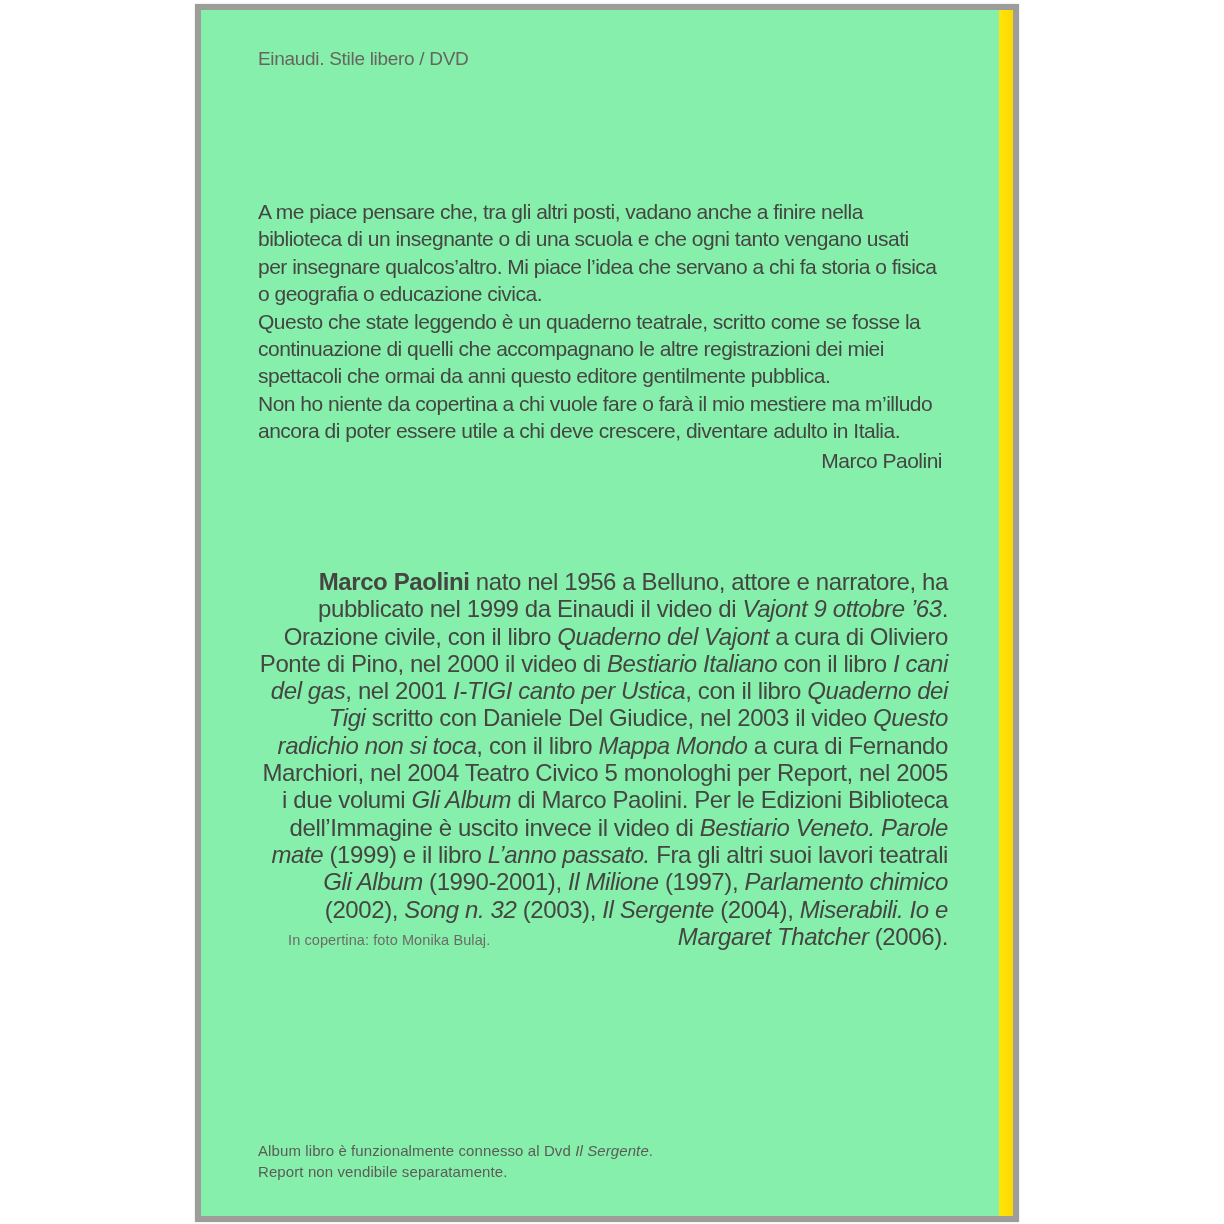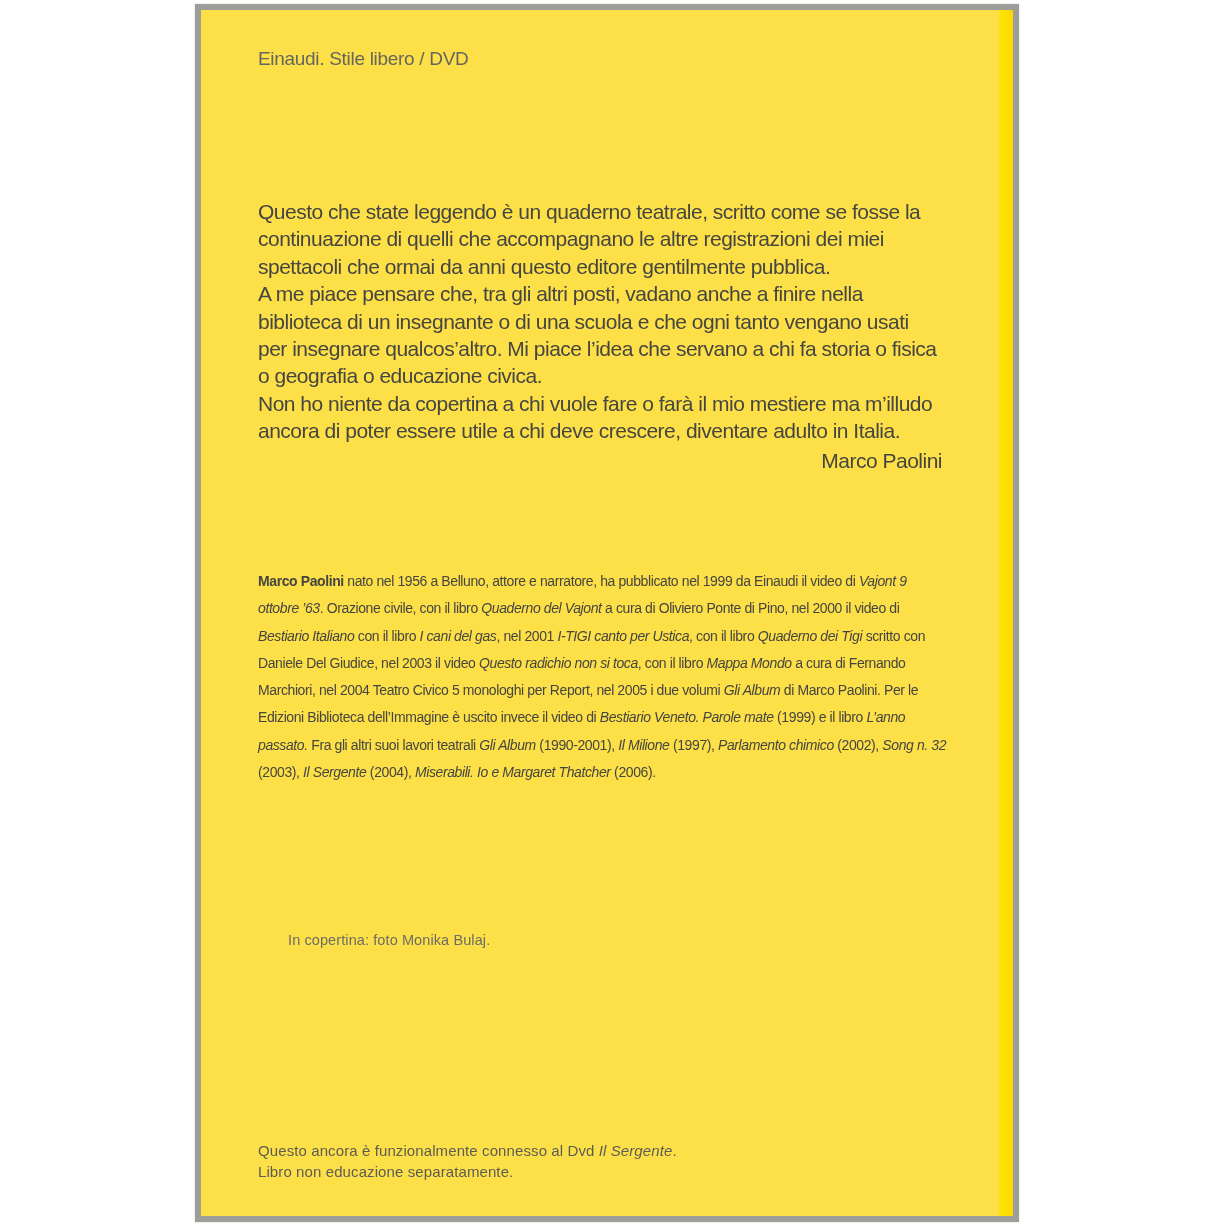--- a/index.html
+++ b/index.html
@@ -17,21 +17,21 @@
     background: #ffffff;
     overflow: hidden;
   }
   .cover {
     position: absolute;
     left: 195px;
     top: 4px;
     width: 824px;
     height: 1218px;
     box-sizing: border-box;
-    background: #fde047;
+    background: #86efac;
     border: 6px solid #9d9d99;
     box-shadow: 0 0 2px rgba(0,0,0,0.15);
   }
   .stripe {
     position: absolute;
     top: 0;
     right: 0;
     width: 14px;
     height: 100%;
     background: linear-gradient(to right, #ffe40a, #fcd800);
@@ -57,25 +57,25 @@
   .intro p { margin: 0; }
   .signature {
     text-align: right;
     margin-top: 2px;
   }
   .bio {
     position: absolute;
     left: 57px;
     top: 558px;
     width: 690px;
-    font-size: 14px;
+    font-size: 24px;
     line-height: 27.3px;
     letter-spacing: -0.4px;
     color: #454542;
-    text-align: left;
+    text-align: right;
   }
   .bio b { font-weight: bold; letter-spacing: -0.4px; }
   .seg-italic { font-style: italic; }
   .credit {
     position: absolute;
     left: 57px;
     top: 922px;
     font-size: 14.5px;
     letter-spacing: 0.1px;
     color: #6c6c66;
@@ -95,28 +95,28 @@
 </head>
 <body>
 
 <div class="stage">
   <div class="cover">
     <div class="stripe"></div>
 
     <div class="imprint">Einaudi. Stile libero / DVD</div>
 
     <div class="intro">
+      <p>A me piace pensare che, tra gli altri posti, vadano anche a finire nella biblioteca di un insegnante o di una scuola e che ogni tanto vengano usati per insegnare qualcos’altro. Mi piace l’idea che servano a chi fa storia o fisica o geografia o educazione civica.</p>
       <p>Questo che state leggendo è un quaderno teatrale, scritto come se fosse la continuazione di quelli che accompagnano le altre registrazioni dei miei spettacoli che ormai da anni questo editore gentilmente pubblica.</p>
-      <p>A me piace pensare che, tra gli altri posti, vadano anche a finire nella biblioteca di un insegnante o di una scuola e che ogni tanto vengano usati per insegnare qualcos’altro. Mi piace l’idea che servano a chi fa storia o fisica o geografia o educazione civica.</p>
       <p>Non ho niente da copertina a chi vuole fare o farà il mio mestiere ma m’illudo ancora di poter essere utile a chi deve crescere, diventare adulto in Italia.</p>
       <div class="signature">Marco Paolini</div>
     </div>
 
     <div class="bio"><b>Marco Paolini</b><span> nato nel 1956 a Belluno, attore e narratore, ha pubblicato nel 1999 da Einaudi il video di </span><span class="seg-italic">Vajont 9 ottobre ’63</span><span>. Orazione civile, con il libro </span><span class="seg-italic">Quaderno del Vajont</span><span> a cura di Oliviero Ponte di Pino, nel 2000 il video di </span><span class="seg-italic">Bestiario Italiano</span><span> con il libro </span><span class="seg-italic">I cani del gas</span><span>, nel 2001 </span><span class="seg-italic">I-TIGI canto per Ustica</span><span>, con il libro </span><span class="seg-italic">Quaderno dei Tigi</span><span> scritto con Daniele Del Giudice, nel 2003 il video </span><span class="seg-italic">Questo radichio non si toca</span><span>, con il libro </span><span class="seg-italic">Mappa Mondo</span><span> a cura di Fernando Marchiori, nel 2004 Teatro Civico 5 monologhi per Report, nel 2005 i due volumi </span><span class="seg-italic">Gli Album</span><span> di Marco Paolini. Per le Edizioni Biblioteca dell’Immagine è uscito invece il video di </span><span class="seg-italic">Bestiario Veneto. Parole mate</span><span> (1999) e il libro </span><span class="seg-italic">L’anno passato.</span><span> Fra gli altri suoi lavori teatrali </span><span class="seg-italic">Gli Album</span><span> (1990-2001), </span><span class="seg-italic">Il Milione</span><span> (1997), </span><span class="seg-italic">Parlamento chimico</span><span> (2002), </span><span class="seg-italic">Song n. 32</span><span> (2003), </span><span class="seg-italic">Il Sergente</span><span> (2004), </span><span class="seg-italic">Miserabili. Io e Margaret Thatcher</span><span> (2006).</span></div>
 
     <div class="credit">In copertina: foto Monika Bulaj.</div>
 
     <div class="footer">
-      <div><span>Questo ancora è funzionalmente connesso al Dvd </span><span class="seg-italic">Il Sergente</span><span>.</span></div>
-      <div>Libro non educazione separatamente.</div>
+      <div><span>Album libro è funzionalmente connesso al Dvd </span><span class="seg-italic">Il Sergente</span><span>.</span></div>
+      <div>Report non vendibile separatamente.</div>
     </div>
   </div>
 </div>
 
 </body></html>

